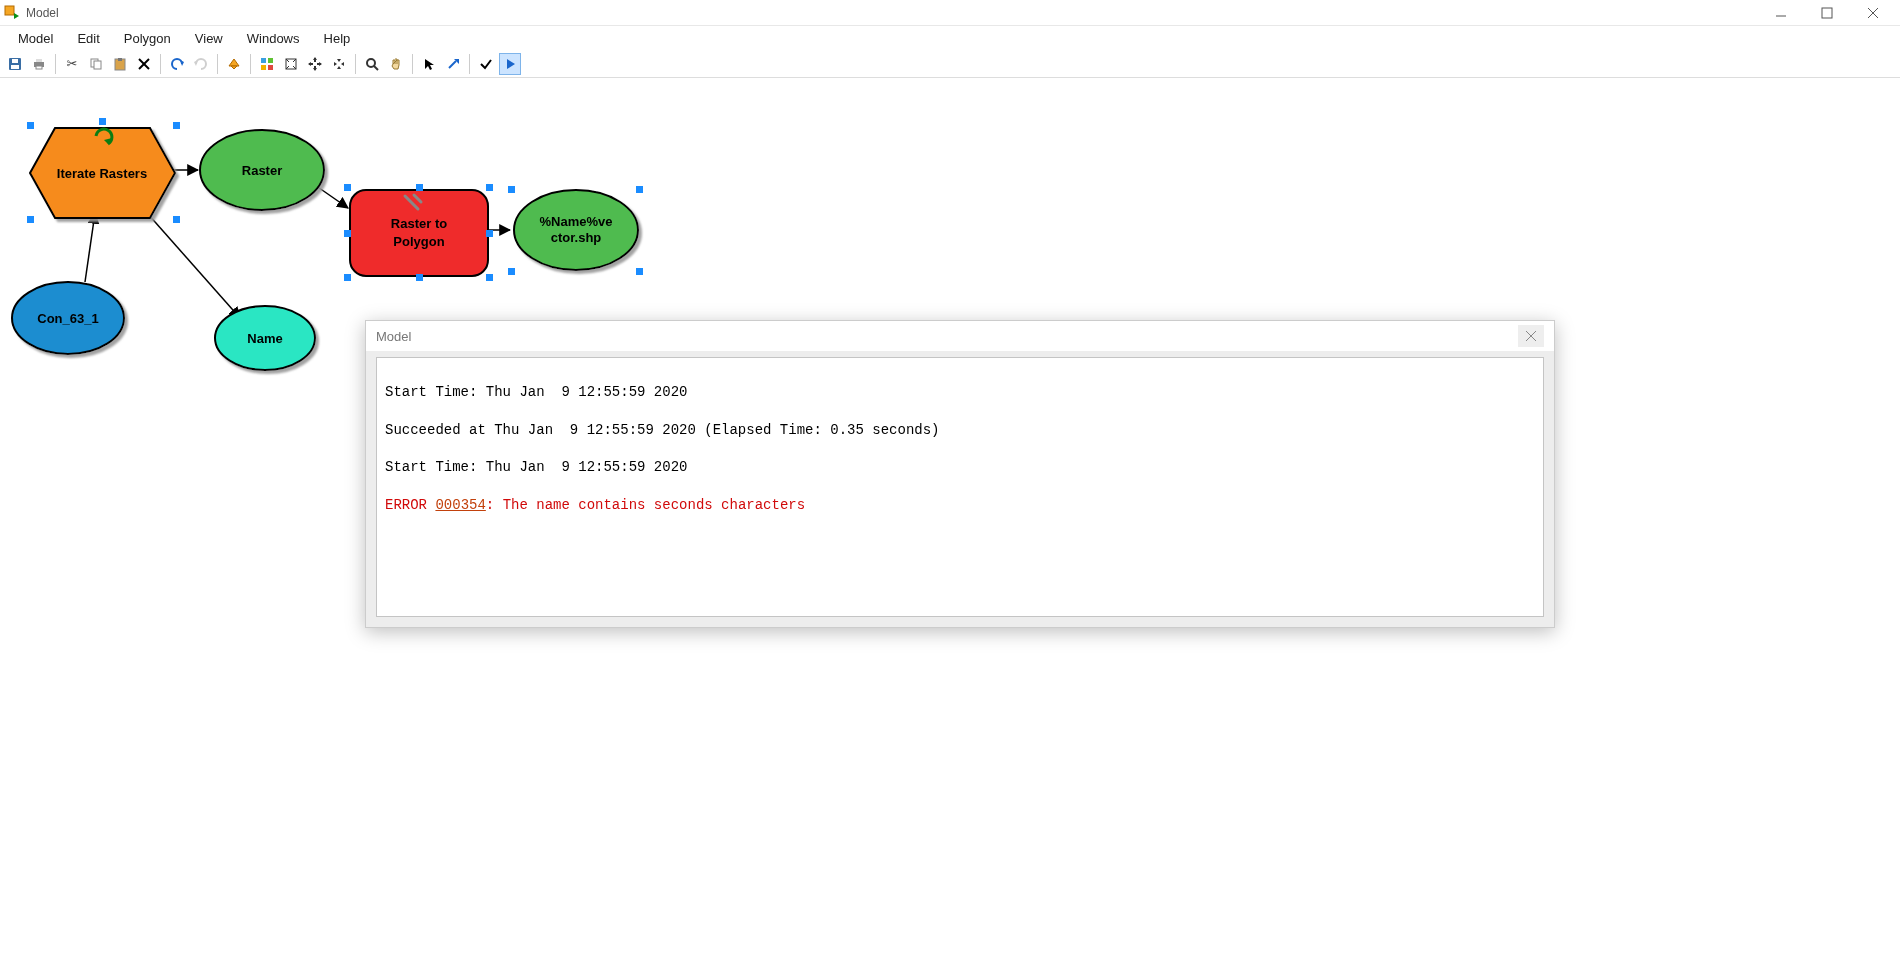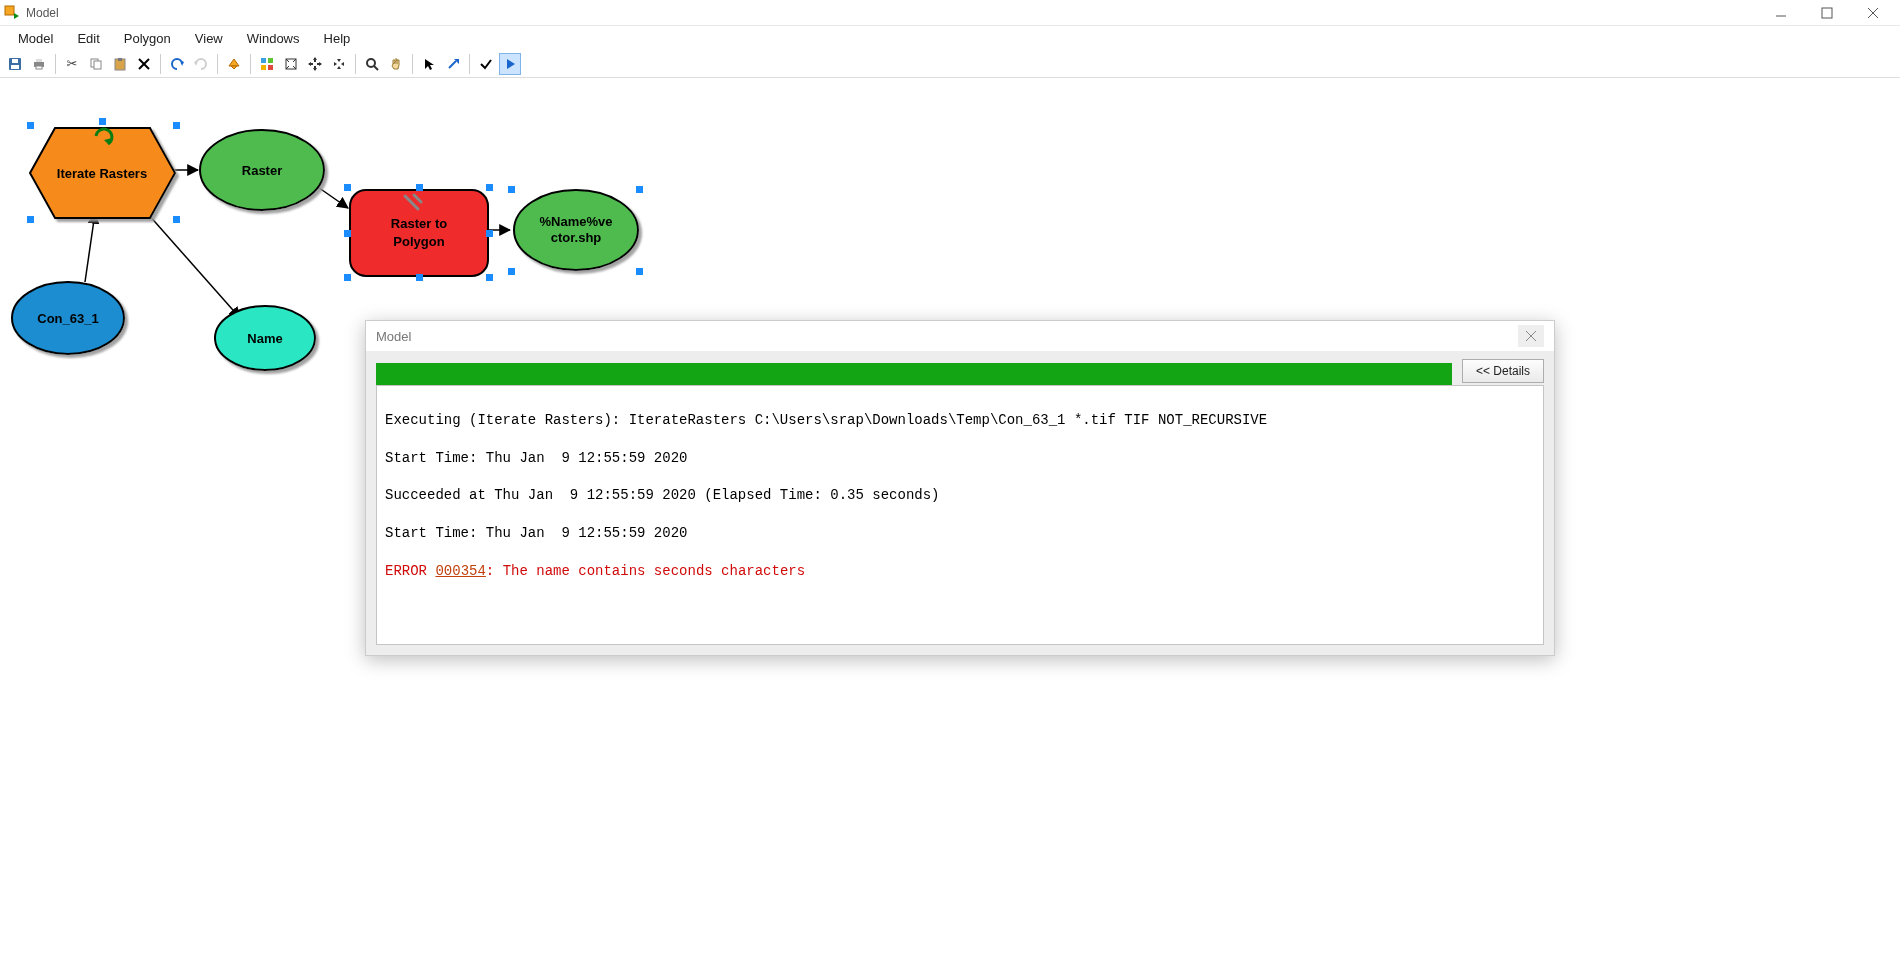--- a/index.html
+++ b/index.html
@@ -394,26 +394,21 @@
   <div class="dlg-title">
     <span>Model</span>
     <div class="dlg-x">
       <svg width="10" height="10">
           <line x1="0" y1="0" x2="10" y2="10" stroke="#888"></line>
           <line x1="10" y1="0" x2="0" y2="10" stroke="#888"></line>
         </svg>
     </div>
   </div>
   <div class="dlg-body">
-    <div class="run-row">
-      <div class="progress"></div>
-      <button class="btn" style="min-width:82px">&lt;&lt; Details</button>
-    </div>
     <div class="log">
-<span style="display: block;">Executing (Iterate Rasters): IterateRasters C:\Users\srap\Downloads\Temp\Con_63_1 *.tif TIF NOT_RECURSIVE</span>
 <span style="display: block;">Start Time: Thu Jan  9 12:55:59 2020</span>
 <span style="display: block;">Succeeded at Thu Jan  9 12:55:59 2020 (Elapsed Time: 0.35 seconds)</span>
 <span style="display: block;">Start Time: Thu Jan  9 12:55:59 2020</span>
 <span class="err" style="display: block;"><span>ERROR </span><span class="errcode">000354</span><span>: The name contains seconds characters</span></span>
 
 
 
 
 
 

